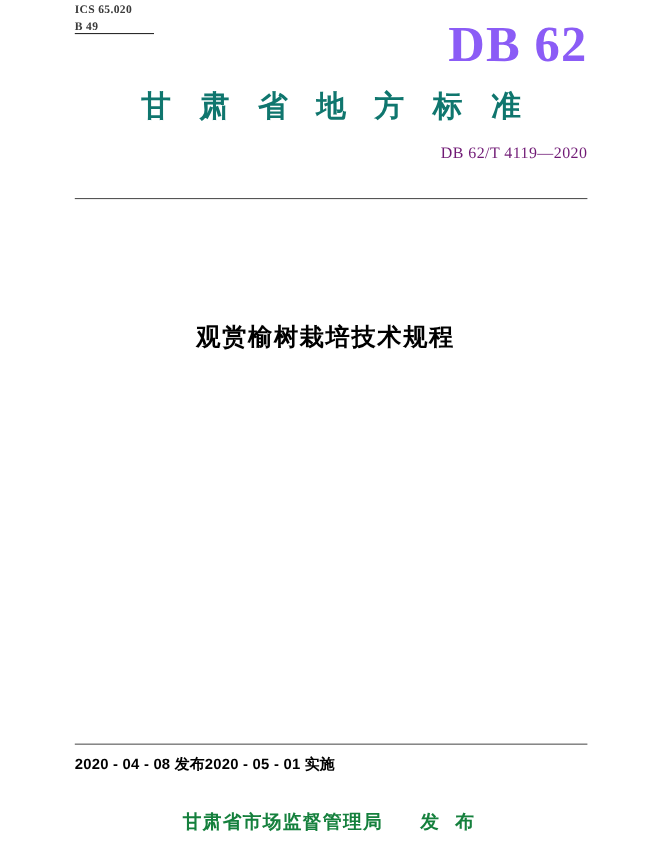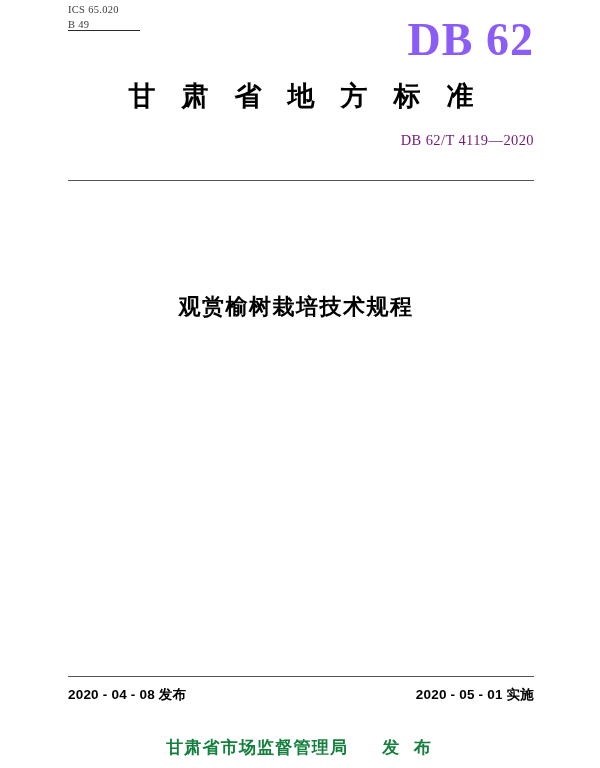--- a/index.html
+++ b/index.html
@@ -28,21 +28,21 @@
   .ics-block {
     position: absolute;
     left: 68px;
     top: 2px;
     font-family: "Liberation Serif", serif;
     font-size: 10.5px;
     line-height: 15px;
     color: #3a3a3a;
     letter-spacing: 0.3px;
   }
-  .ics-block div { white-space: nowrap; }
+  .ics-block div { white-space: nowrap; font-weight: bold; }
 
   
   .rule-top {
     position: absolute;
     left: 68px;
     top: 30px;
     width: 72px;
     height: 1px;
     background: #2b2b2b;
   }
@@ -65,21 +65,21 @@
     position: absolute;
     left: 68px;
     right: 66px;
     top: 78px;
     text-align: center;
     font-family: "Liberation Sans", sans-serif;
     font-weight: bold;
     font-size: 27px;
     letter-spacing: 26px;
     text-indent: 26px;
-    color: #000000;
+    color: #0f766e;
     white-space: nowrap;
   }
 
   
   .std-number {
     position: absolute;
     right: 66px;
     top: 132px;
     font-family: "Liberation Serif", serif;
     font-size: 14.5px;
@@ -123,21 +123,20 @@
     background: #555555;
   }
 
   
   .date-row {
     position: absolute;
     left: 68px;
     top: 686px;
     width: 466px;
     display: flex;
-    justify-content: space-between;
     align-items: baseline;
     font-family: "Liberation Sans", sans-serif;
     font-weight: bold;
     font-size: 13.5px;
     color: #000000;
     letter-spacing: 0.2px;
   }
   .date-row span { white-space: nowrap; }
 
   

